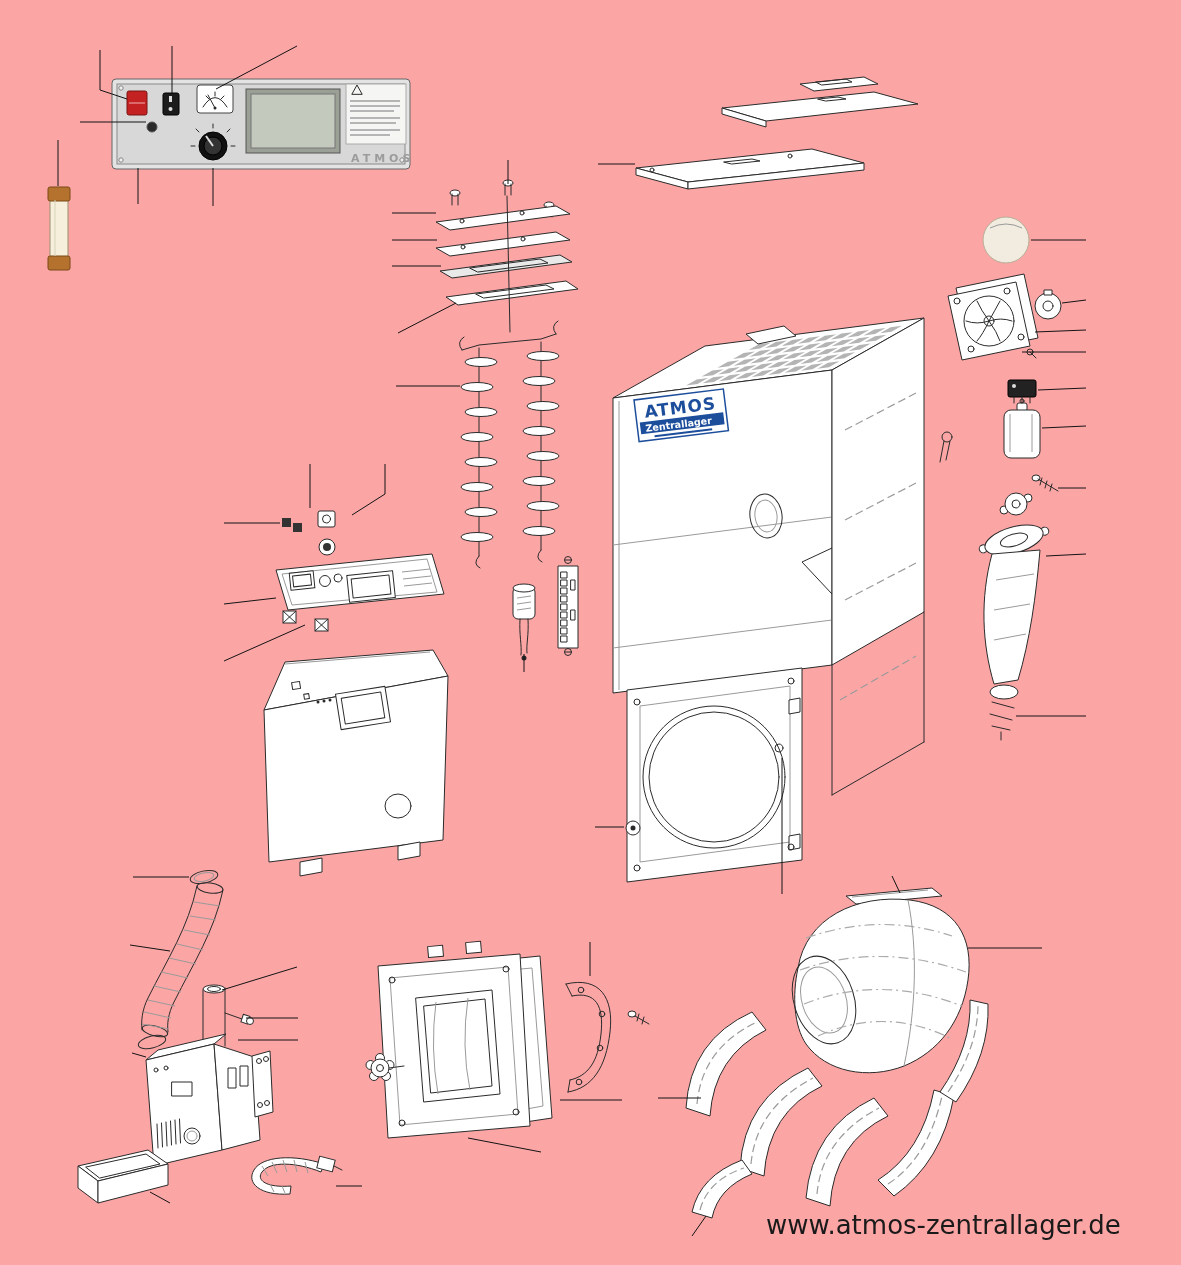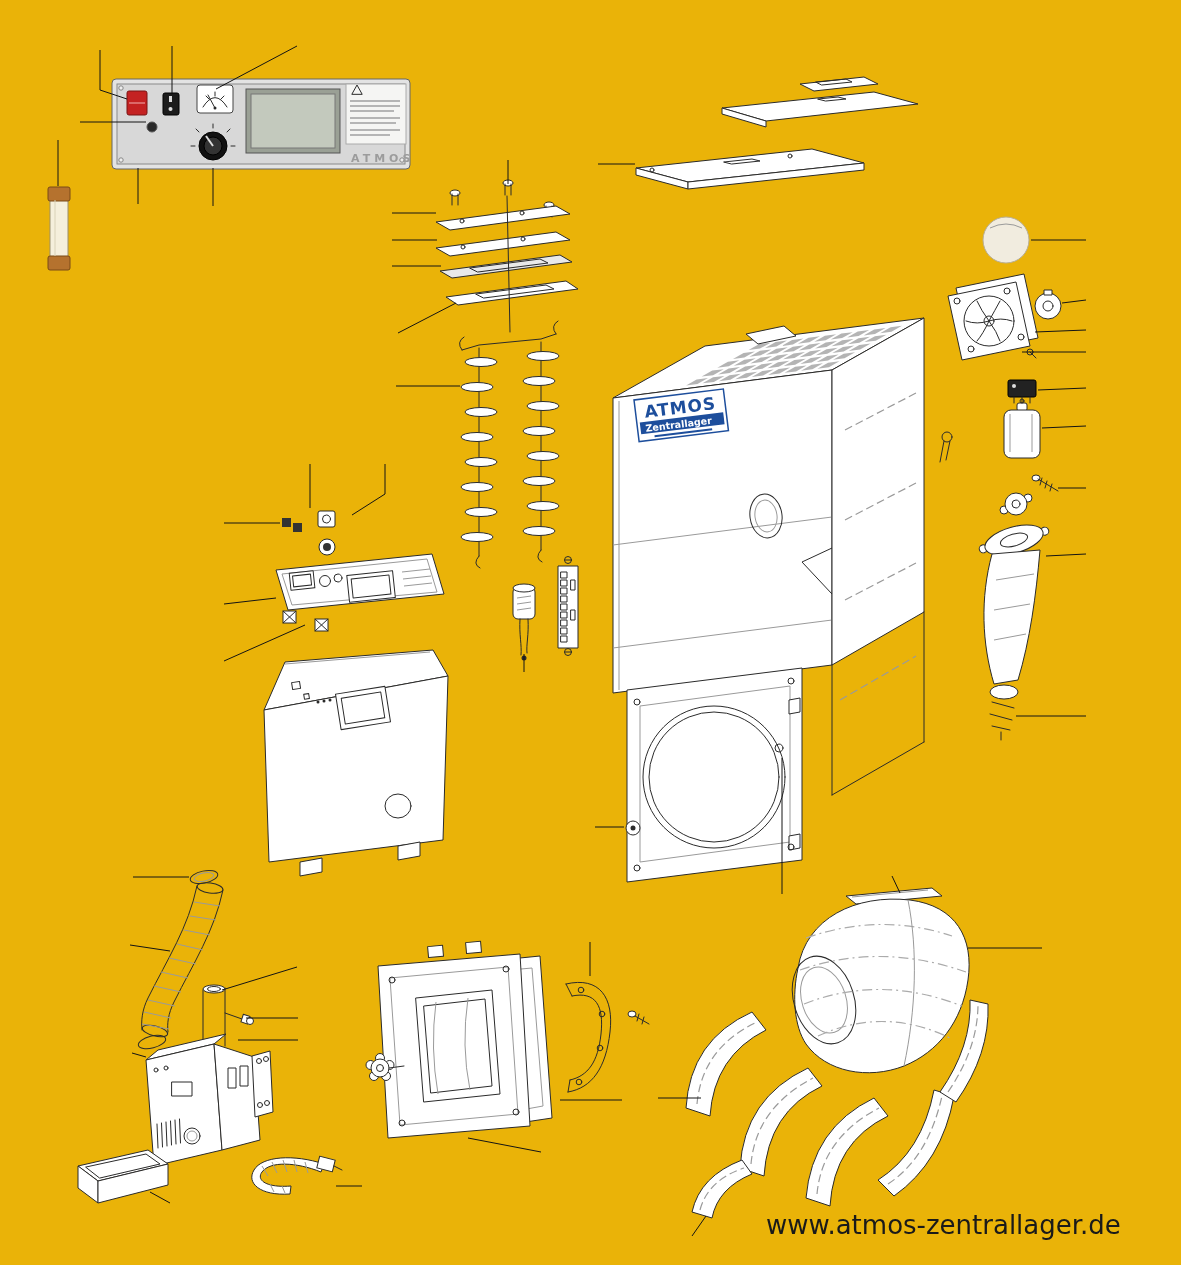--- a/index.html
+++ b/index.html
@@ -1,16 +1,16 @@
 <!DOCTYPE html>
 <html><head>
 <meta charset="utf-8">
 <style>
   html,body{margin:0;padding:0;background:#ffffff;}
-  .canvas{position:relative;width:1181px;height:1265px;background:#eab308;overflow:hidden;
+  .canvas{position:relative;width:1181px;height:1265px;background:#fca5a5;overflow:hidden;
           font-family:"Liberation Sans",sans-serif;}
   svg{position:absolute;left:0;top:0;}
   .s   {fill:none;stroke:#2b2b2b;stroke-width:1;stroke-linejoin:round;stroke-linecap:round;}
   .sf  {fill:#ffffff;stroke:#2b2b2b;stroke-width:1;stroke-linejoin:round;}
   .sg  {fill:none;stroke:#9a9a9a;stroke-width:1;stroke-linejoin:round;}
   .dash{fill:none;stroke:#9a9a9a;stroke-width:1.2;stroke-dasharray:8 4;}
   .ddot{fill:none;stroke:#ababab;stroke-width:1.2;stroke-dasharray:10 4 2 4;}
   .lead{fill:none;stroke:#141414;stroke-width:1;}
   .dk  {fill:#2b2b2b;}
   .gfill{fill:#e9e9e9;stroke:#2b2b2b;stroke-width:1;}

